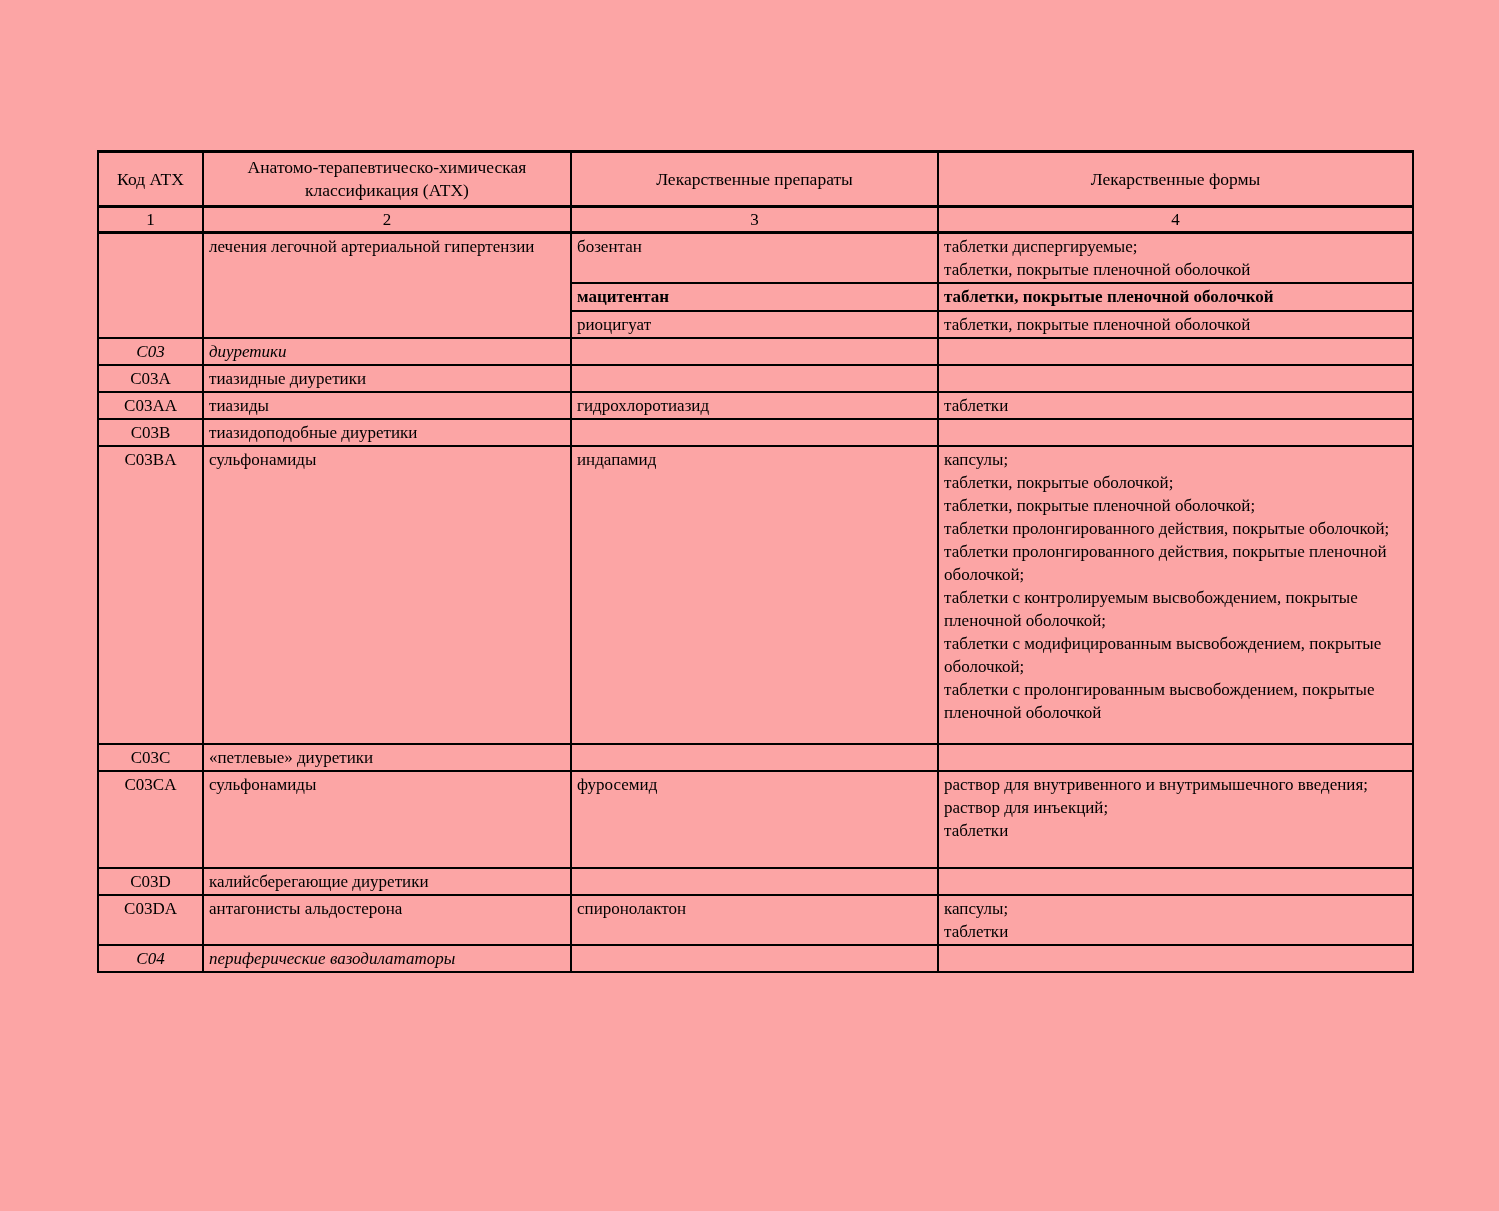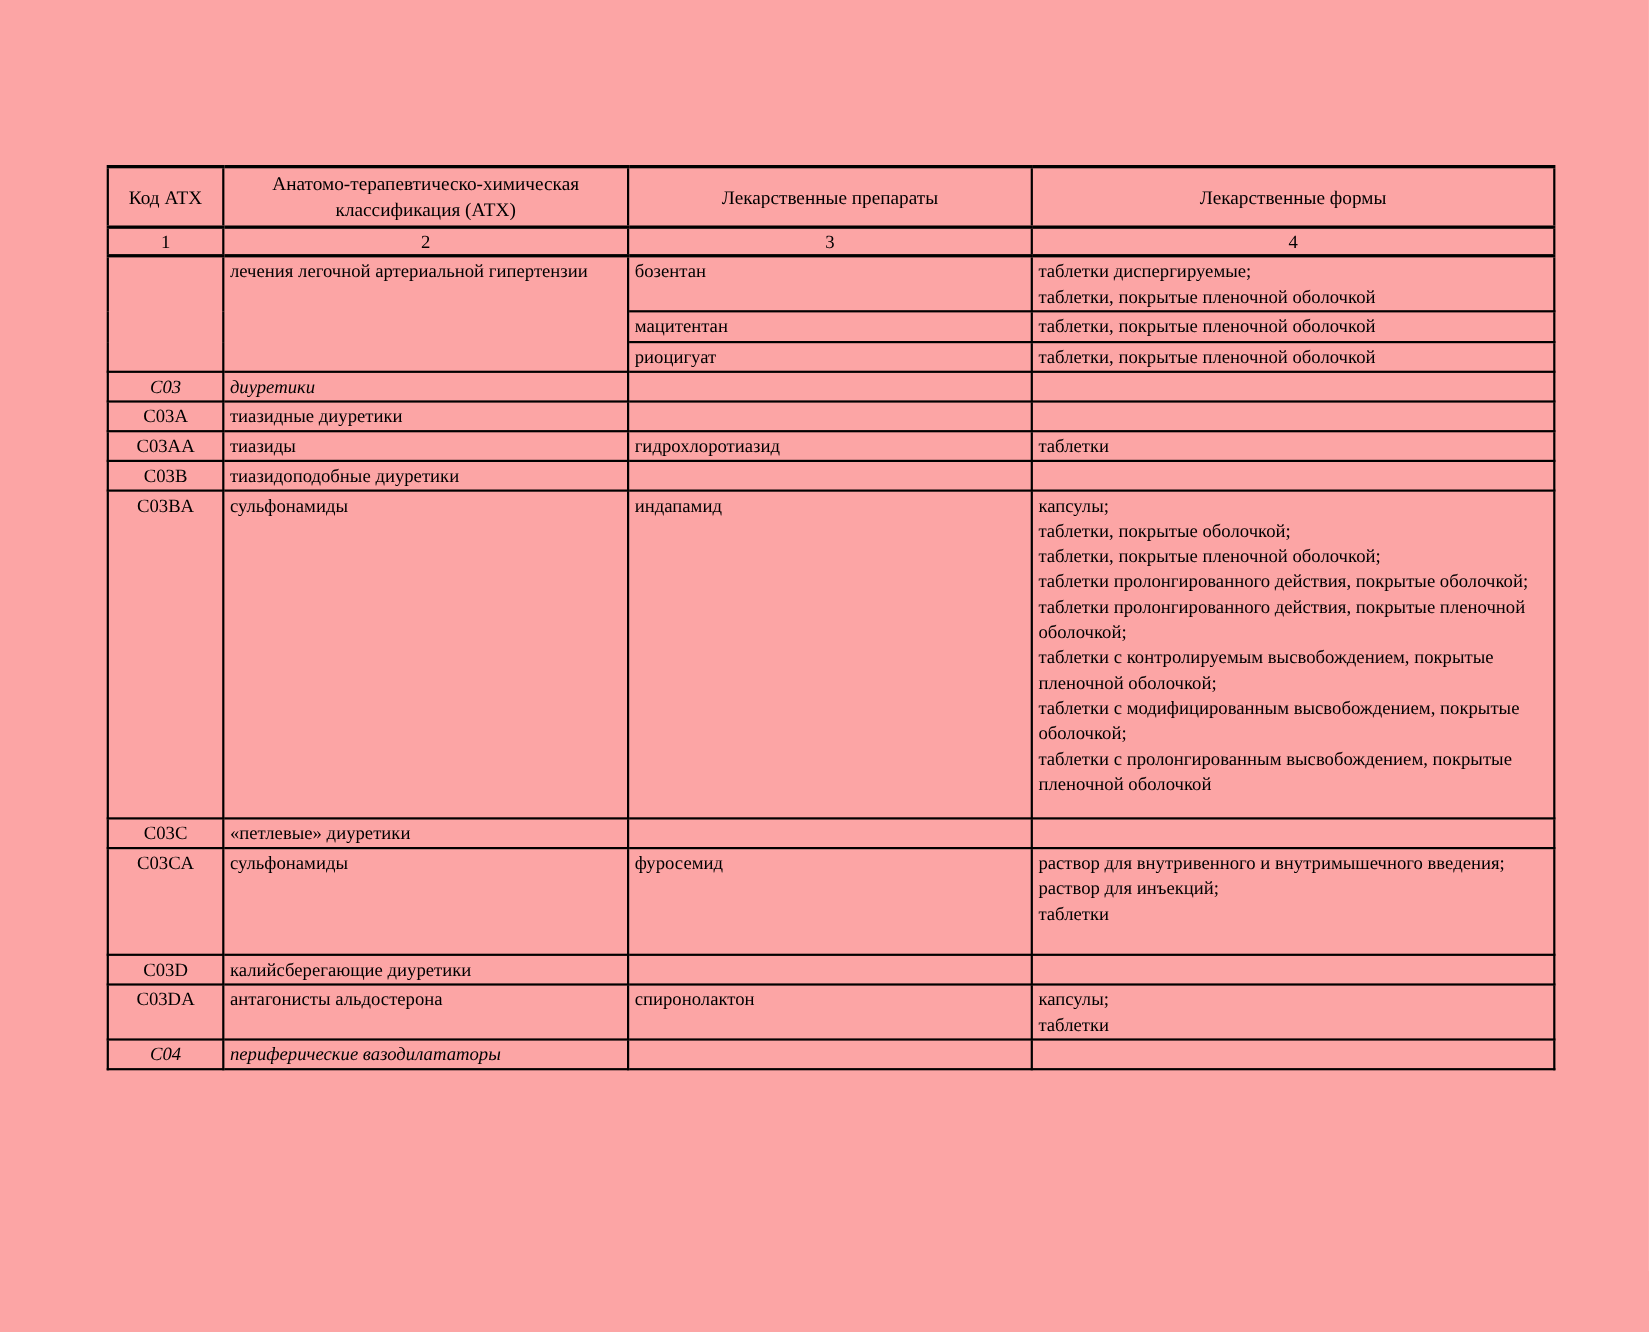--- a/index.html
+++ b/index.html
@@ -84,21 +84,21 @@
         <td>4</td>
       </tr>
 
       <tr style="height:44px;padding-left:17px;">
         <td class="code-cell" rowspan="3"></td>
         <td rowspan="3">лечения легочной артериальной гипертензии</td>
         <td>бозентан</td>
         <td>таблетки диспергируемые;
 таблетки, покрытые пленочной оболочкой</td>
       </tr>
-      <tr style="height:28px;">
+      <tr style="height:28px;font-weight:bold;">
         <td>мацитентан</td>
         <td>таблетки, покрытые пленочной оболочкой</td>
       </tr>
       <tr style="height:25px;">
         <td>риоцигуат</td>
         <td>таблетки, покрытые пленочной оболочкой</td>
       </tr>
 
       <tr style="height:24px;font-style:italic;">
         <td class="code-cell">C03</td>

